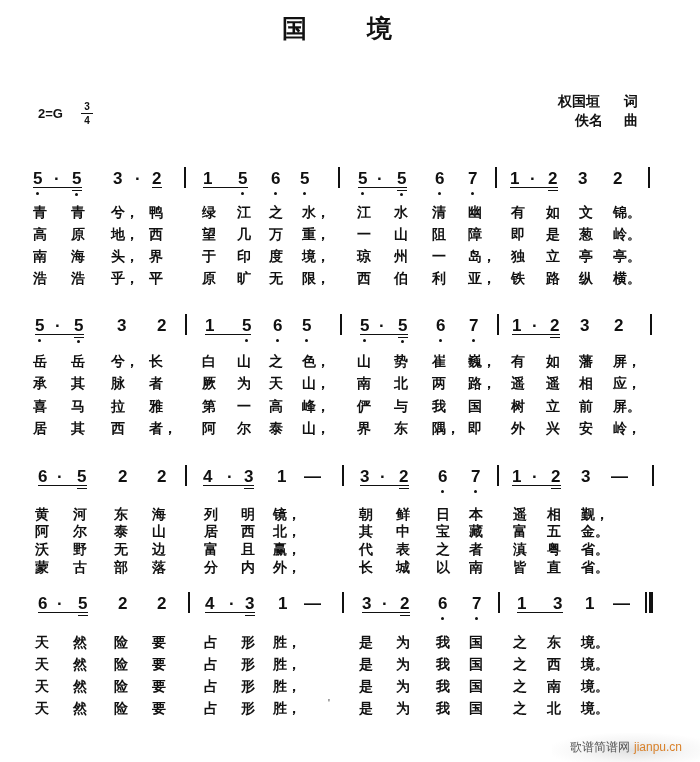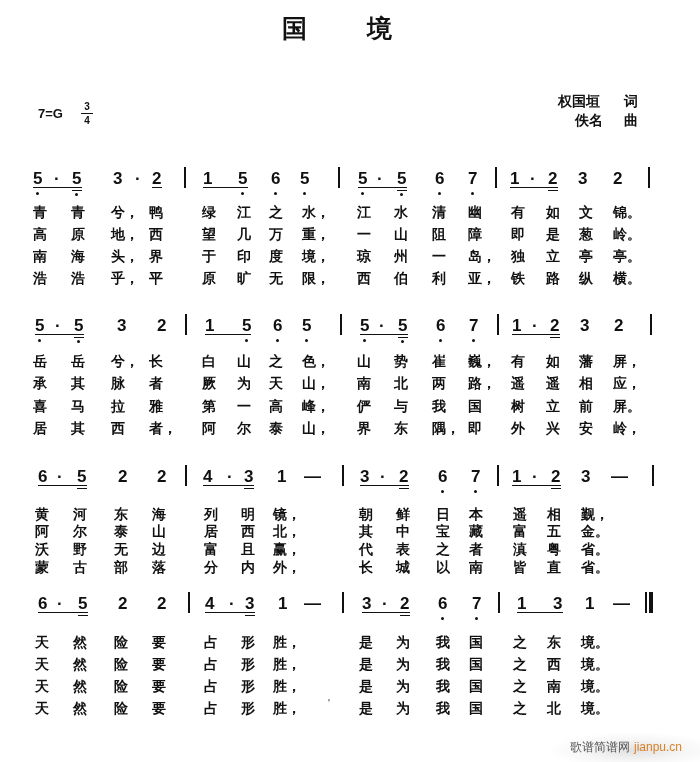--- a/index.html
+++ b/index.html
@@ -31,21 +31,21 @@
   .wm{position:absolute;left:552px;top:733px;width:148px;height:29px;background:radial-gradient(ellipse at 55% 60%, rgba(200,200,200,0.55) 0%, rgba(230,230,230,0.35) 45%, rgba(255,255,255,0) 75%);}
   .wm-text{position:absolute;left:18px;top:7px;white-space:nowrap;font-size:12px;line-height:14px;}
   .wm-site{font-family:"DejaVu Sans",sans-serif;color:#555;}
   .wm-domain{font-family:"Liberation Sans",sans-serif;color:#d9822b;margin-left:4px;}
 </style>
 </head>
 <body>
 
 <div class="title">国境</div>
 
-<div class="key">7=G</div>
+<div class="key">2=G</div>
 <div class="frac">
   <span class="num">3</span>
   <span class="den">4</span>
 </div>
 
 <div class="credit" style="left:558px;top:93px">权国垣</div>
 <div class="credit" style="left:624px;top:93px">词</div>
 <div class="credit" style="left:575px;top:112px">佚名</div>
 <div class="credit" style="left:624px;top:112px">曲</div>
 

